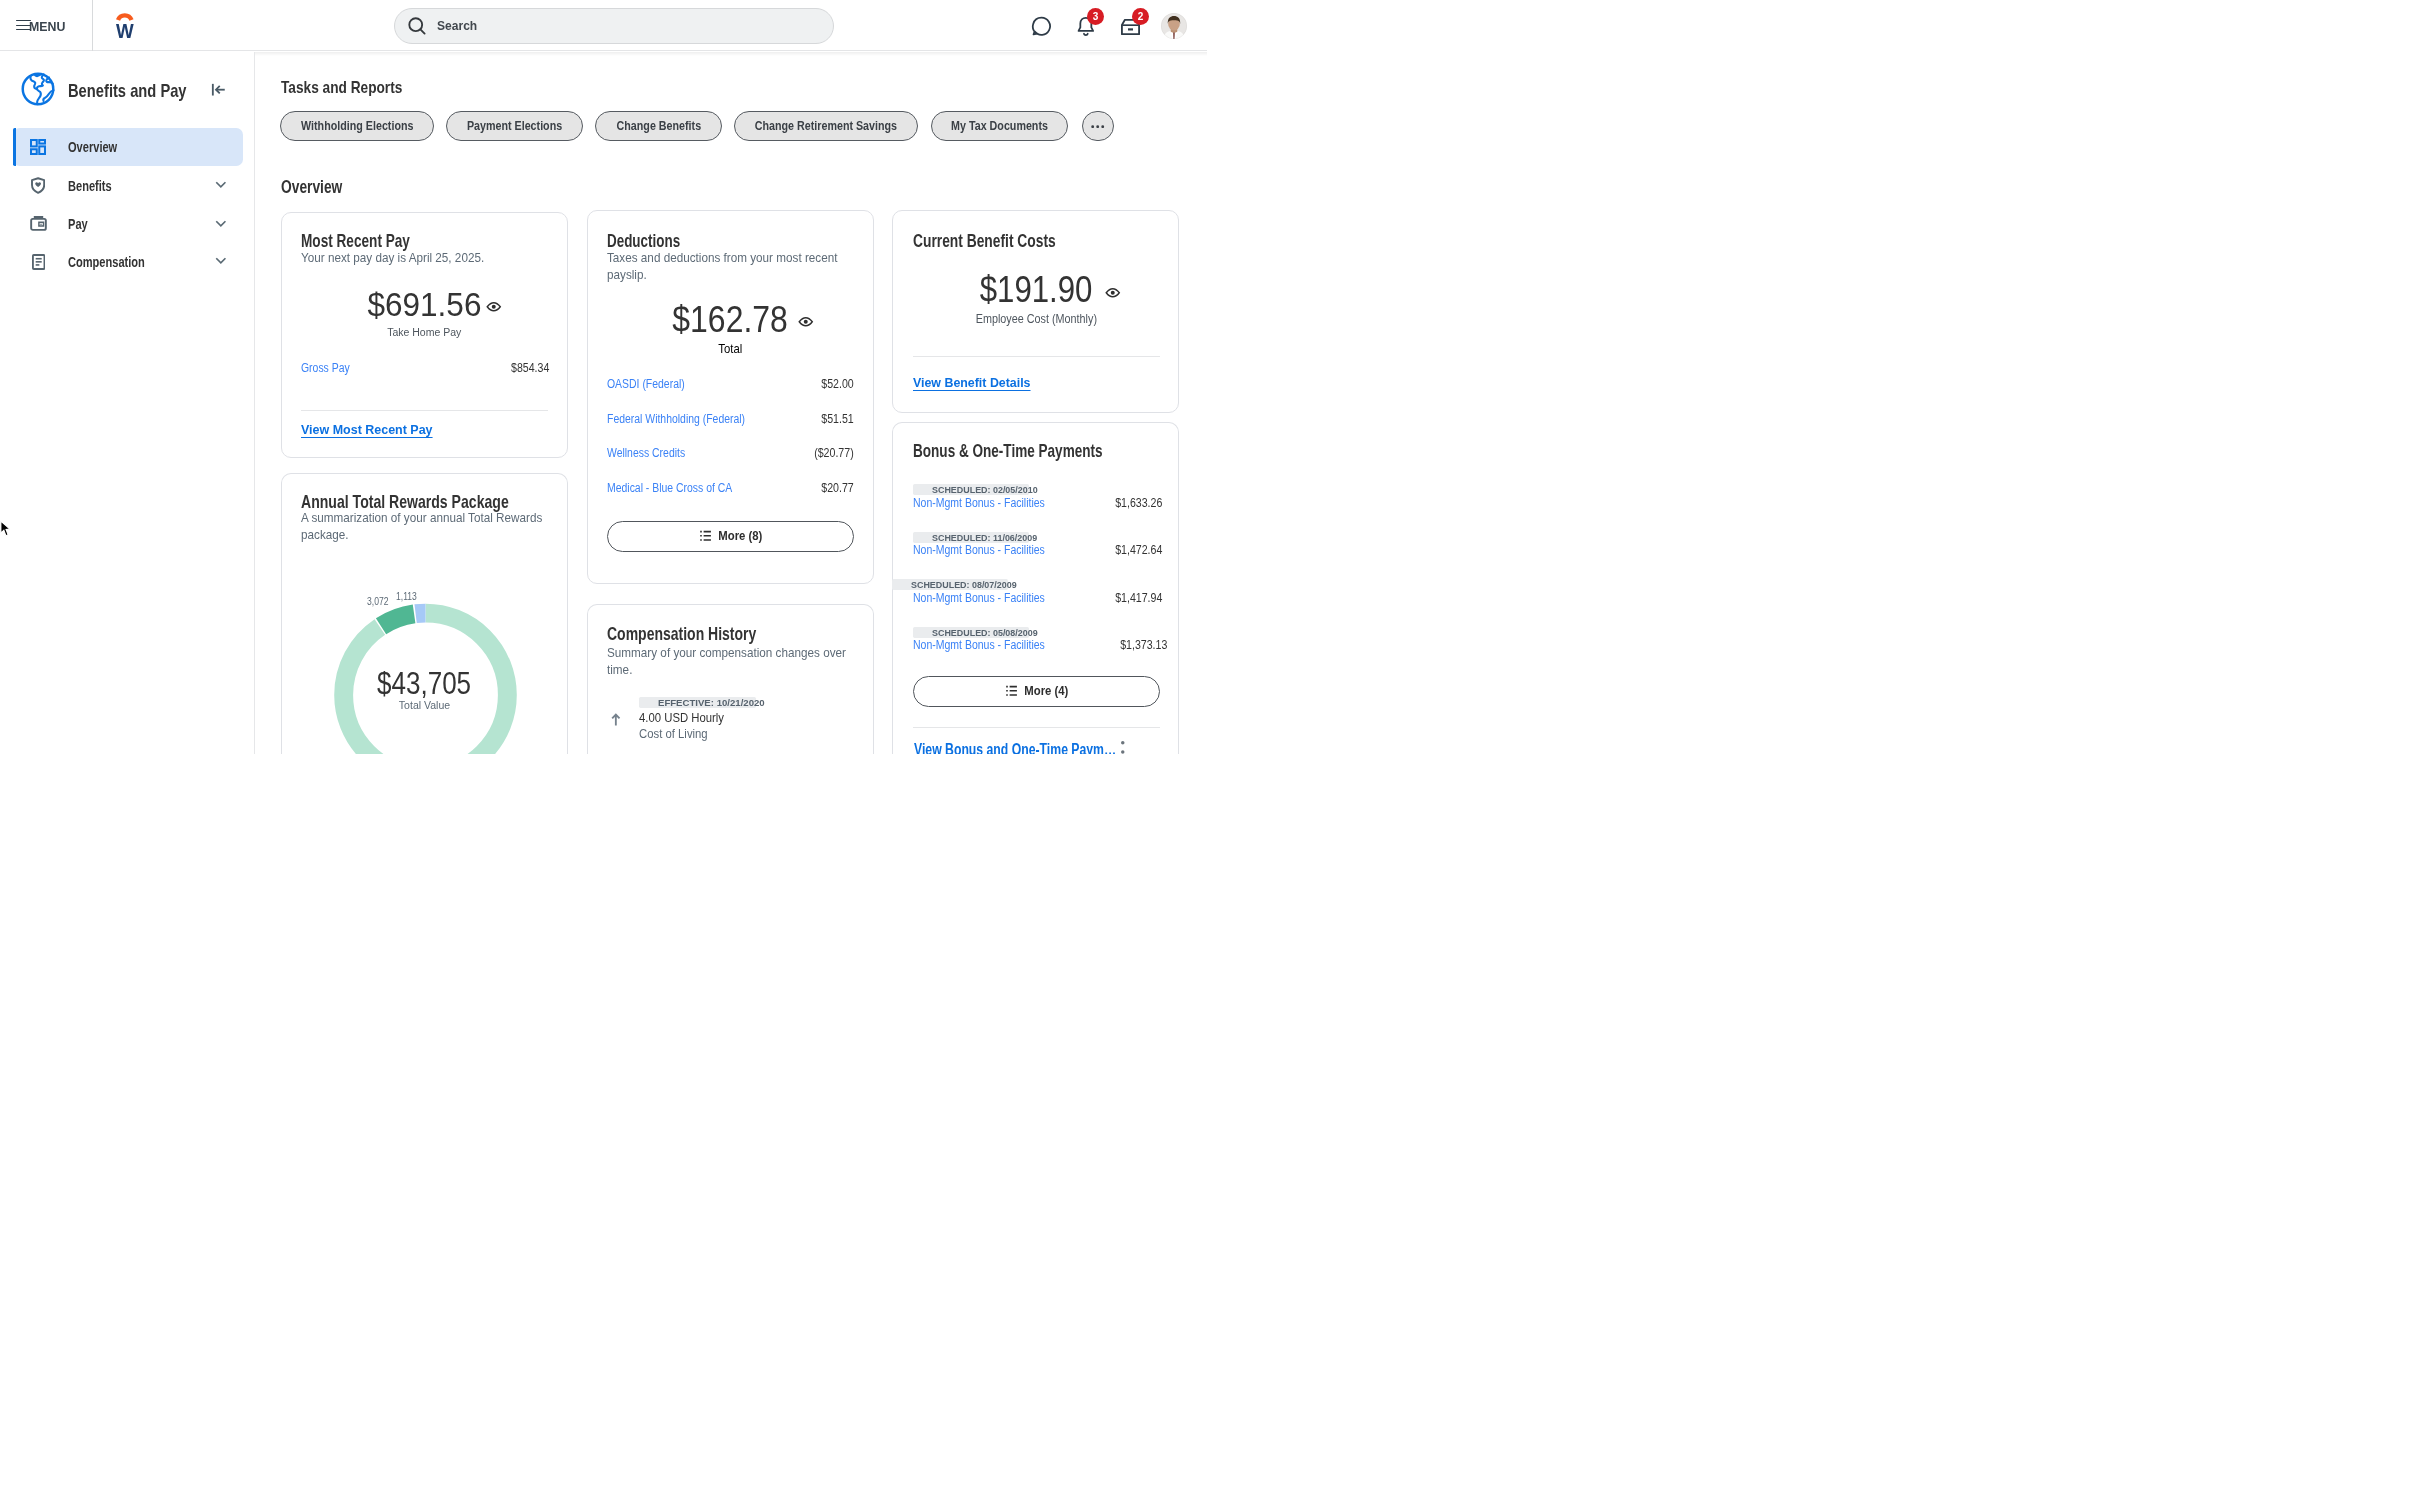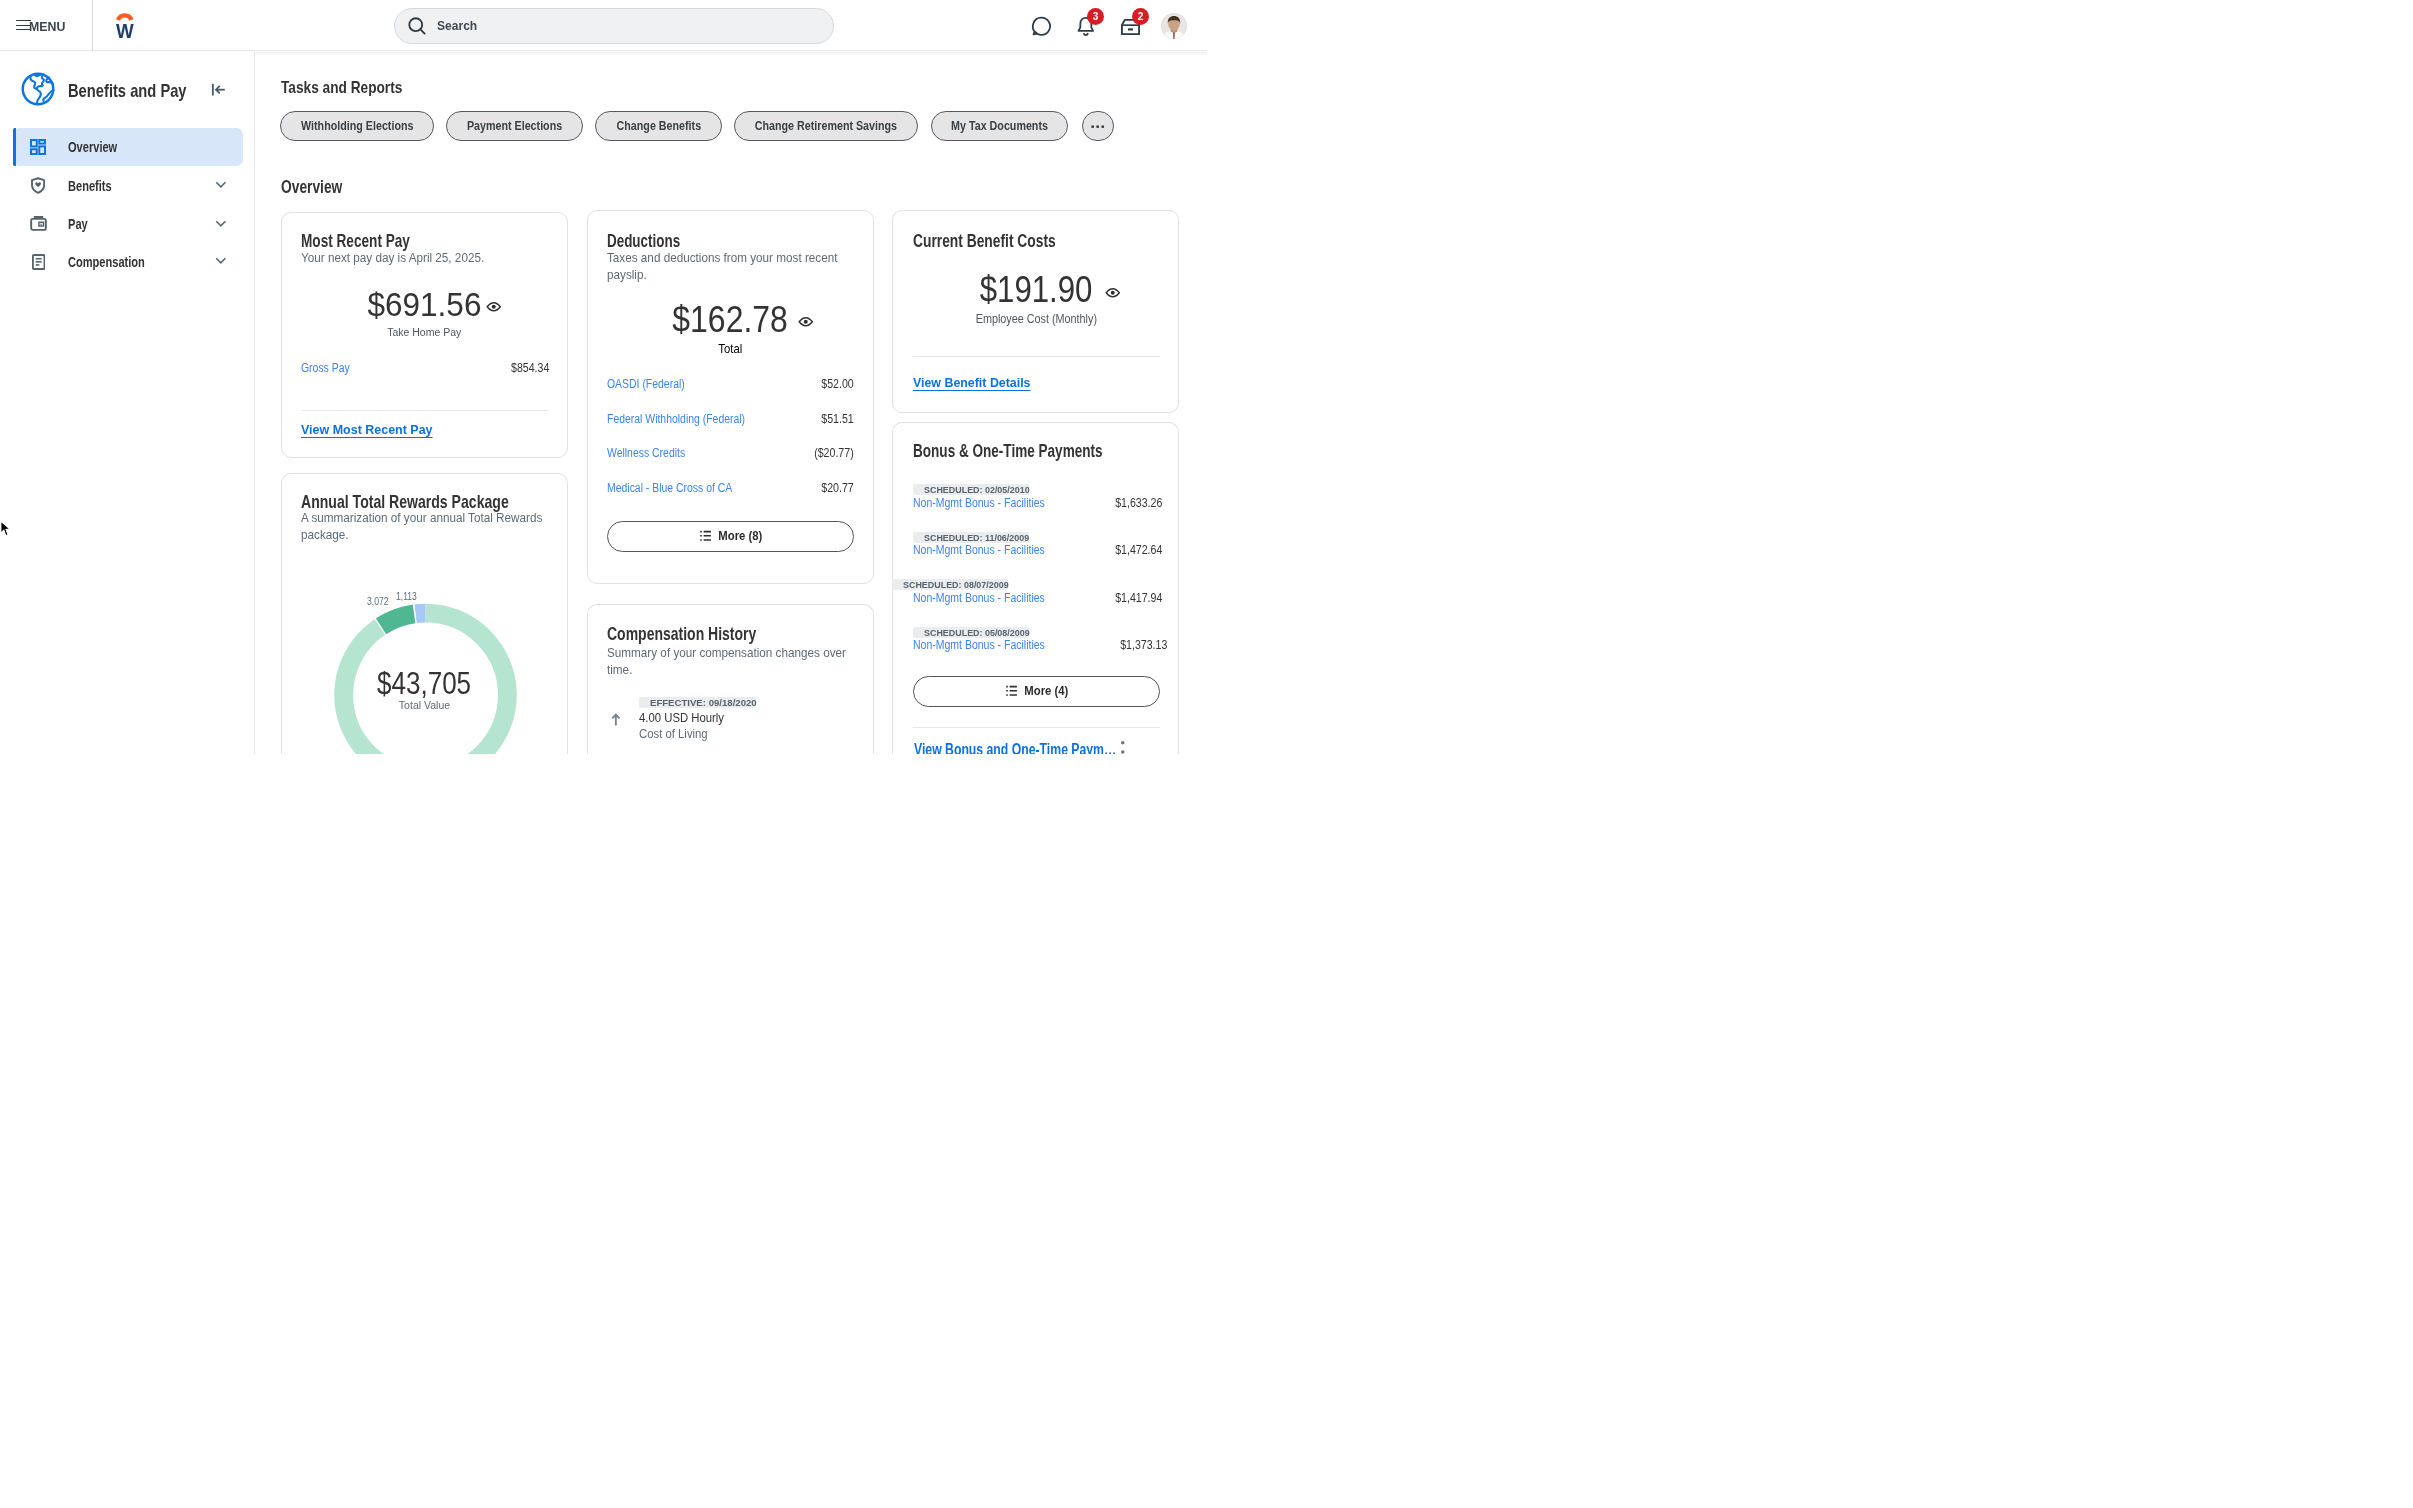--- a/index.html
+++ b/index.html
@@ -8,21 +8,21 @@
 .sxc{display:inline-block;transform-origin:50% 50%}
 .sxr{display:inline-block;transform-origin:100% 50%}
 .card{position:absolute;background:#fff;border:0.8px solid #dfe1e6;border-radius:10px}
 .ctitle{position:absolute;font-size:18.4px;font-weight:bold;color:#333;white-space:nowrap}
 .csub{position:absolute;font-size:12.6px;color:#5d6a76;line-height:17px;white-space:nowrap}
 .bignum{position:absolute;color:#333;white-space:nowrap;text-align:center;line-height:1.15}
 .blink{position:absolute;font-size:13px;font-weight:bold;color:#0b70e1;white-space:nowrap}
 .blink span{text-decoration:underline;text-underline-offset:2.5px;text-decoration-thickness:1.3px}
 .rowl{position:absolute;font-size:12px;font-weight:normal;color:#3b82f6;white-space:nowrap}
 .rowv{position:absolute;font-size:12px;color:#333;white-space:nowrap;text-align:right}
-.badge{position:absolute;background:#eaecee;border-radius:1.7px;font-size:9.6px;font-weight:bold;color:#57636e;white-space:nowrap;padding:0 11px;line-height:11.3px;height:11.3px}
+.badge{position:absolute;background:#eaecee;border-radius:1.7px;font-size:9.6px;font-weight:bold;color:#57636e;white-space:nowrap;padding:0 19px;line-height:11.3px;height:11.3px}
 .pill{position:absolute;height:30px;border:0.8px solid #565b61;border-radius:15px;background:#e5e5e5;text-align:center;font-size:13.4px;font-weight:bold;color:#3b4046;line-height:28.5px;white-space:nowrap}
 .morebtn{position:absolute;height:31px;border:0.8px solid #51565c;border-radius:16px;background:#fff;text-align:center;font-size:12.6px;font-weight:bold;color:#2e2e2e;line-height:29px}
 .divider{position:absolute;height:0.8px;background:#e5e6e8}
 .navl{position:absolute;font-size:14.2px;font-weight:bold;color:#333}
 </style></head>
 <body>
 
 <div class="abs" style="left:0;top:0;width:1207px;height:51px;background:#fff;border-bottom:0.8px solid #e4e5e7"></div>
 <div class="abs" style="left:0;top:52px;width:1207px;height:4.2px;background:linear-gradient(#00000010,#0000)"></div>
 <div class="abs" style="left:16px;top:20px;width:15px;height:1.4px;background:#2f3d49;border-radius:0.8px"></div>
@@ -198,21 +198,21 @@
           <line x1="0.9" y1="12.8" x2="3.2" y2="12.8"></line>
 <line x1="5.8" y1="2" x2="16.2" y2="2"></line>
           <line x1="5.8" y1="7.4" x2="16.2" y2="7.4"></line>
           <line x1="5.8" y1="12.8" x2="16.2" y2="12.8"></line>
         </g>
       </svg>More (8)</span></div>
 
 <div class="card" style="left:587px;top:604px;width:287px;height:158px;border-radius:10px 10px 0 0;border-bottom:none"></div>
 <div class="ctitle" style="left:607px;top:623px"><span class="sx" style="transform:scaleX(.761)">Compensation History</span></div>
 <div class="csub" style="left:607px;top:645px"><span class="sx" style="transform:scaleX(.93)">Summary of your compensation changes over<br>time.</span></div>
-<div class="badge" style="left:639px;top:697px;width:117px"><span class="sx" style="transform:scaleX(1)">EFFECTIVE: 09/18/2020</span></div>
+<div class="badge" style="left:639px;top:697px;width:117px"><span class="sx" style="transform:scaleX(1)">EFFECTIVE: 10/21/2020</span></div>
 <svg class="abs" style="left:610px;top:713px" width="11.7" height="13.4" viewBox="0 0 14 16">
 <path d="M7 15 L7 2.5 M2.6 6.5 L7 1.8 L11.4 6.5" fill="none" stroke="#76828d" stroke-width="2.2"></path>
 </svg>
 <div class="abs" style="left:639px;top:711px;font-size:12.6px;color:#333"><span class="sx" style="transform:scaleX(.9)">4.00 USD Hourly</span></div>
 <div class="abs" style="left:639px;top:727px;font-size:12.6px;color:#5d6a76"><span class="sx" style="transform:scaleX(.9)">Cost of Living</span></div>
 
 <div class="card" style="left:892px;top:210px;width:287px;height:203px"></div>
 <div class="ctitle" style="left:913px;top:230px"><span class="sx" style="transform:scaleX(.751)">Current Benefit Costs</span></div>
 <div class="bignum" style="left:913px;top:269px;width:247px;font-size:36px"><span class="sxc" style="transform:scaleX(.866)">$191.90</span></div>
 <svg class="abs" style="left:1105px;top:288px" width="15.5" height="9.6" viewBox="0 0 20 13">

